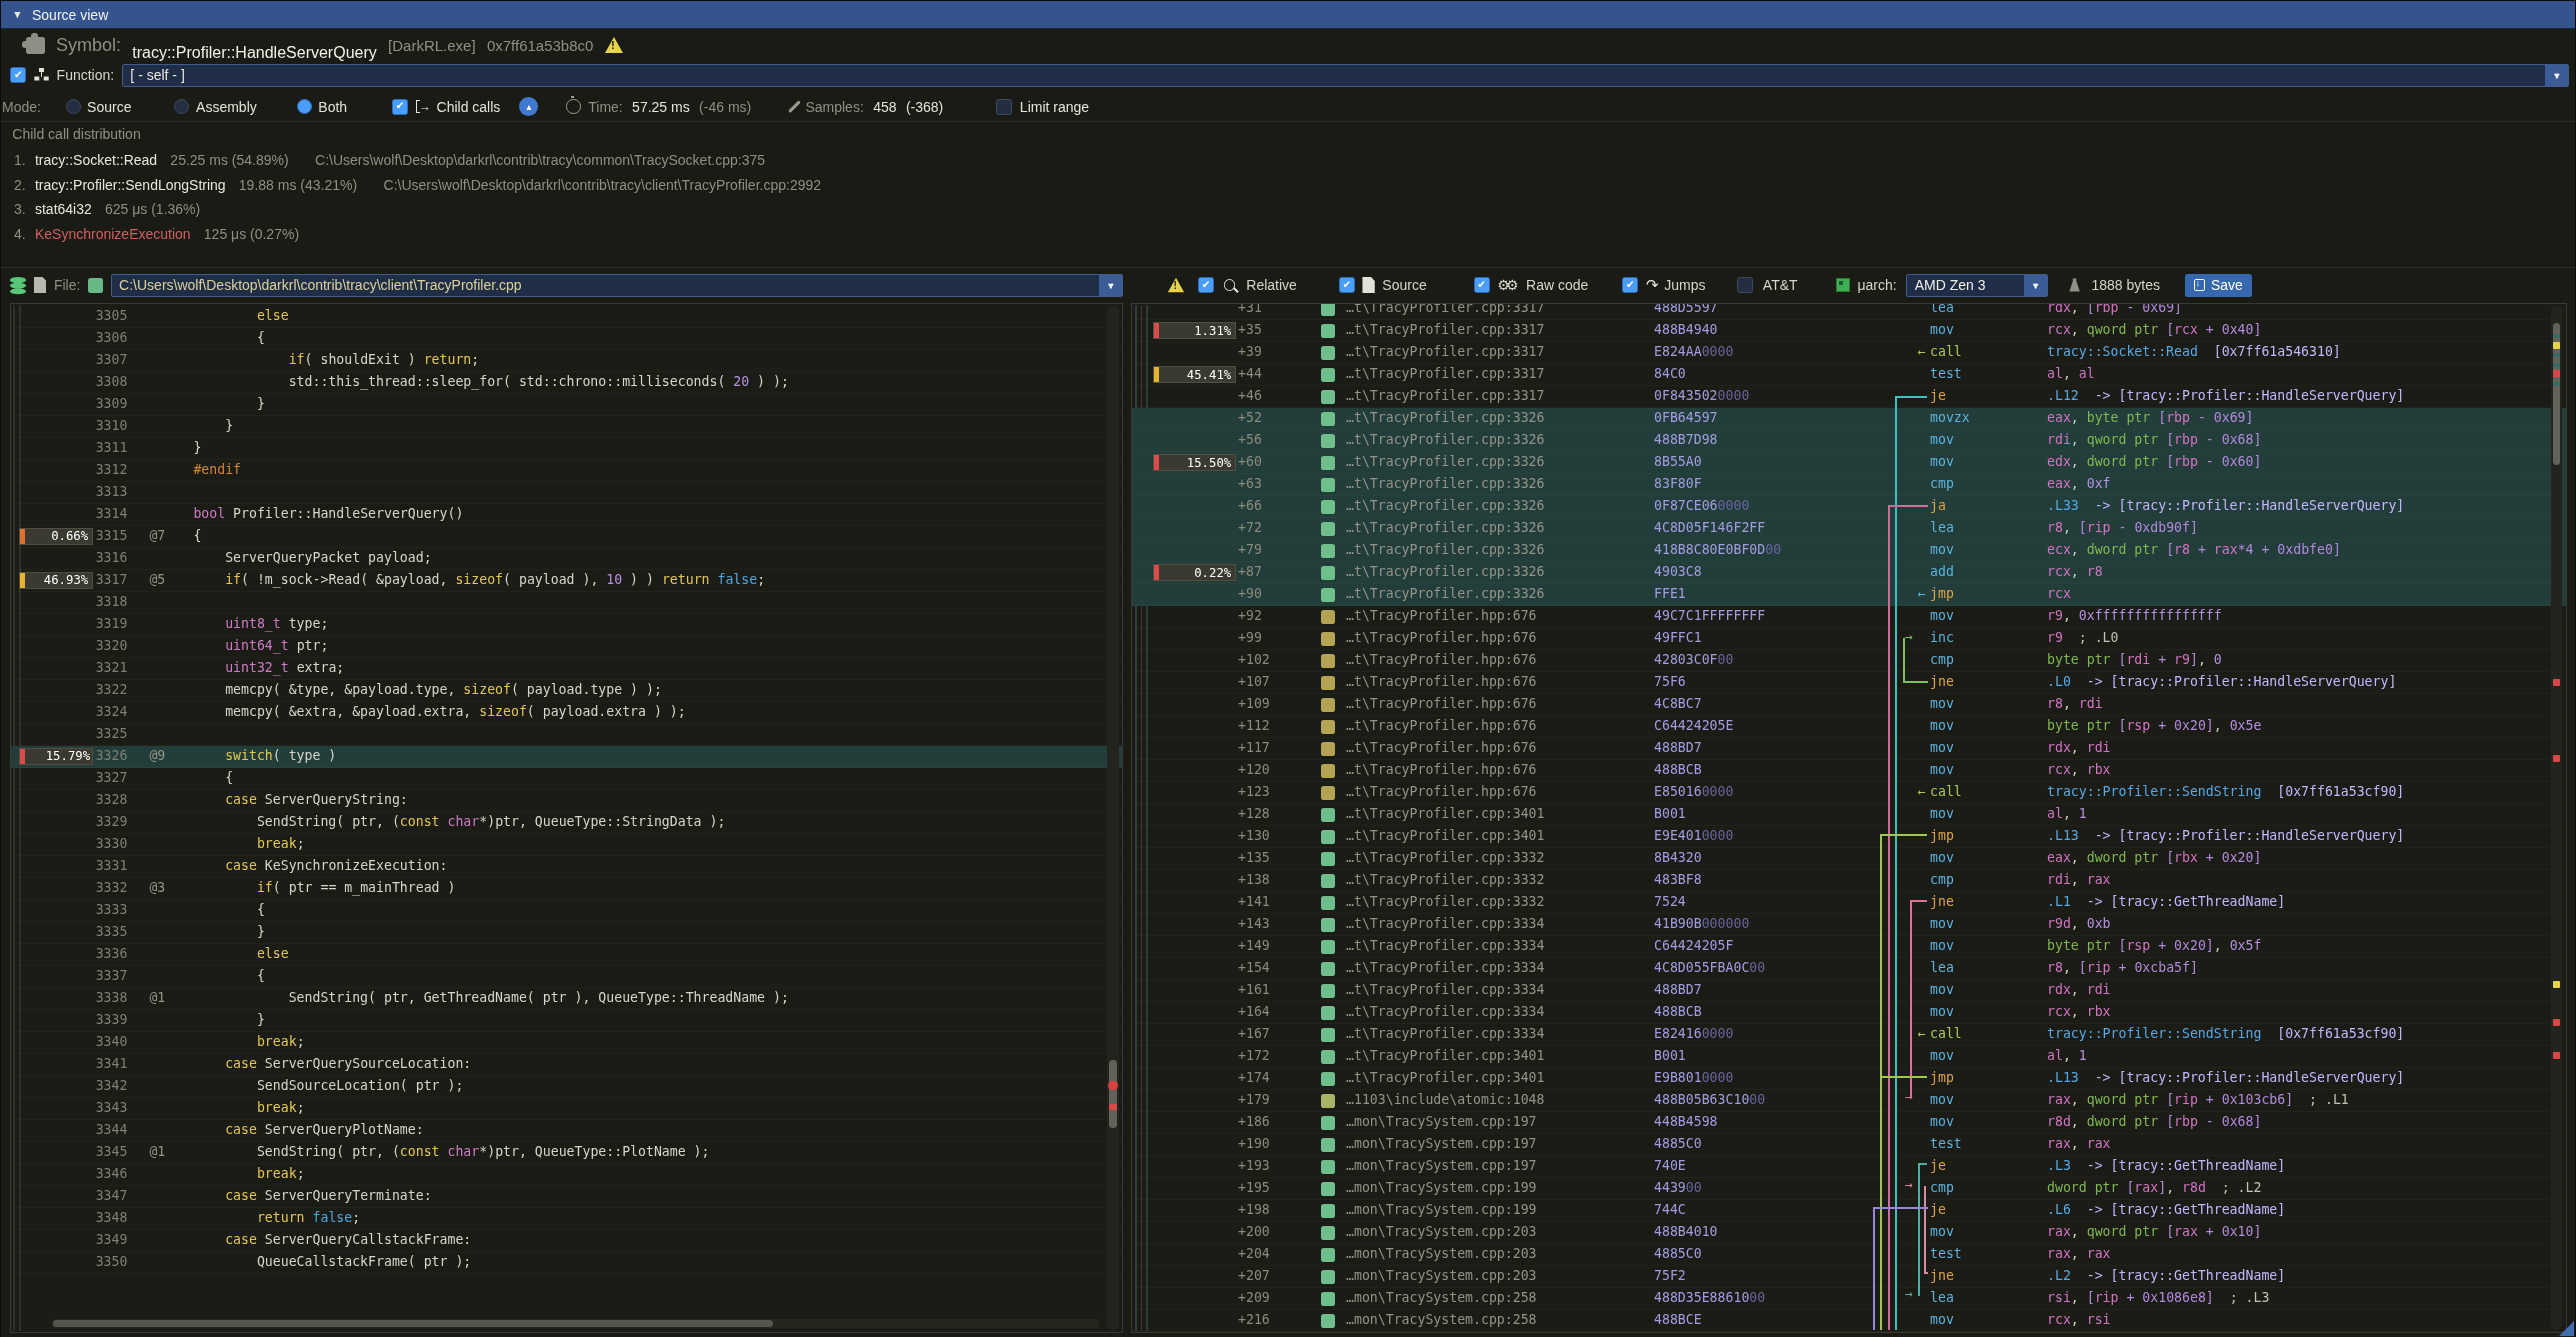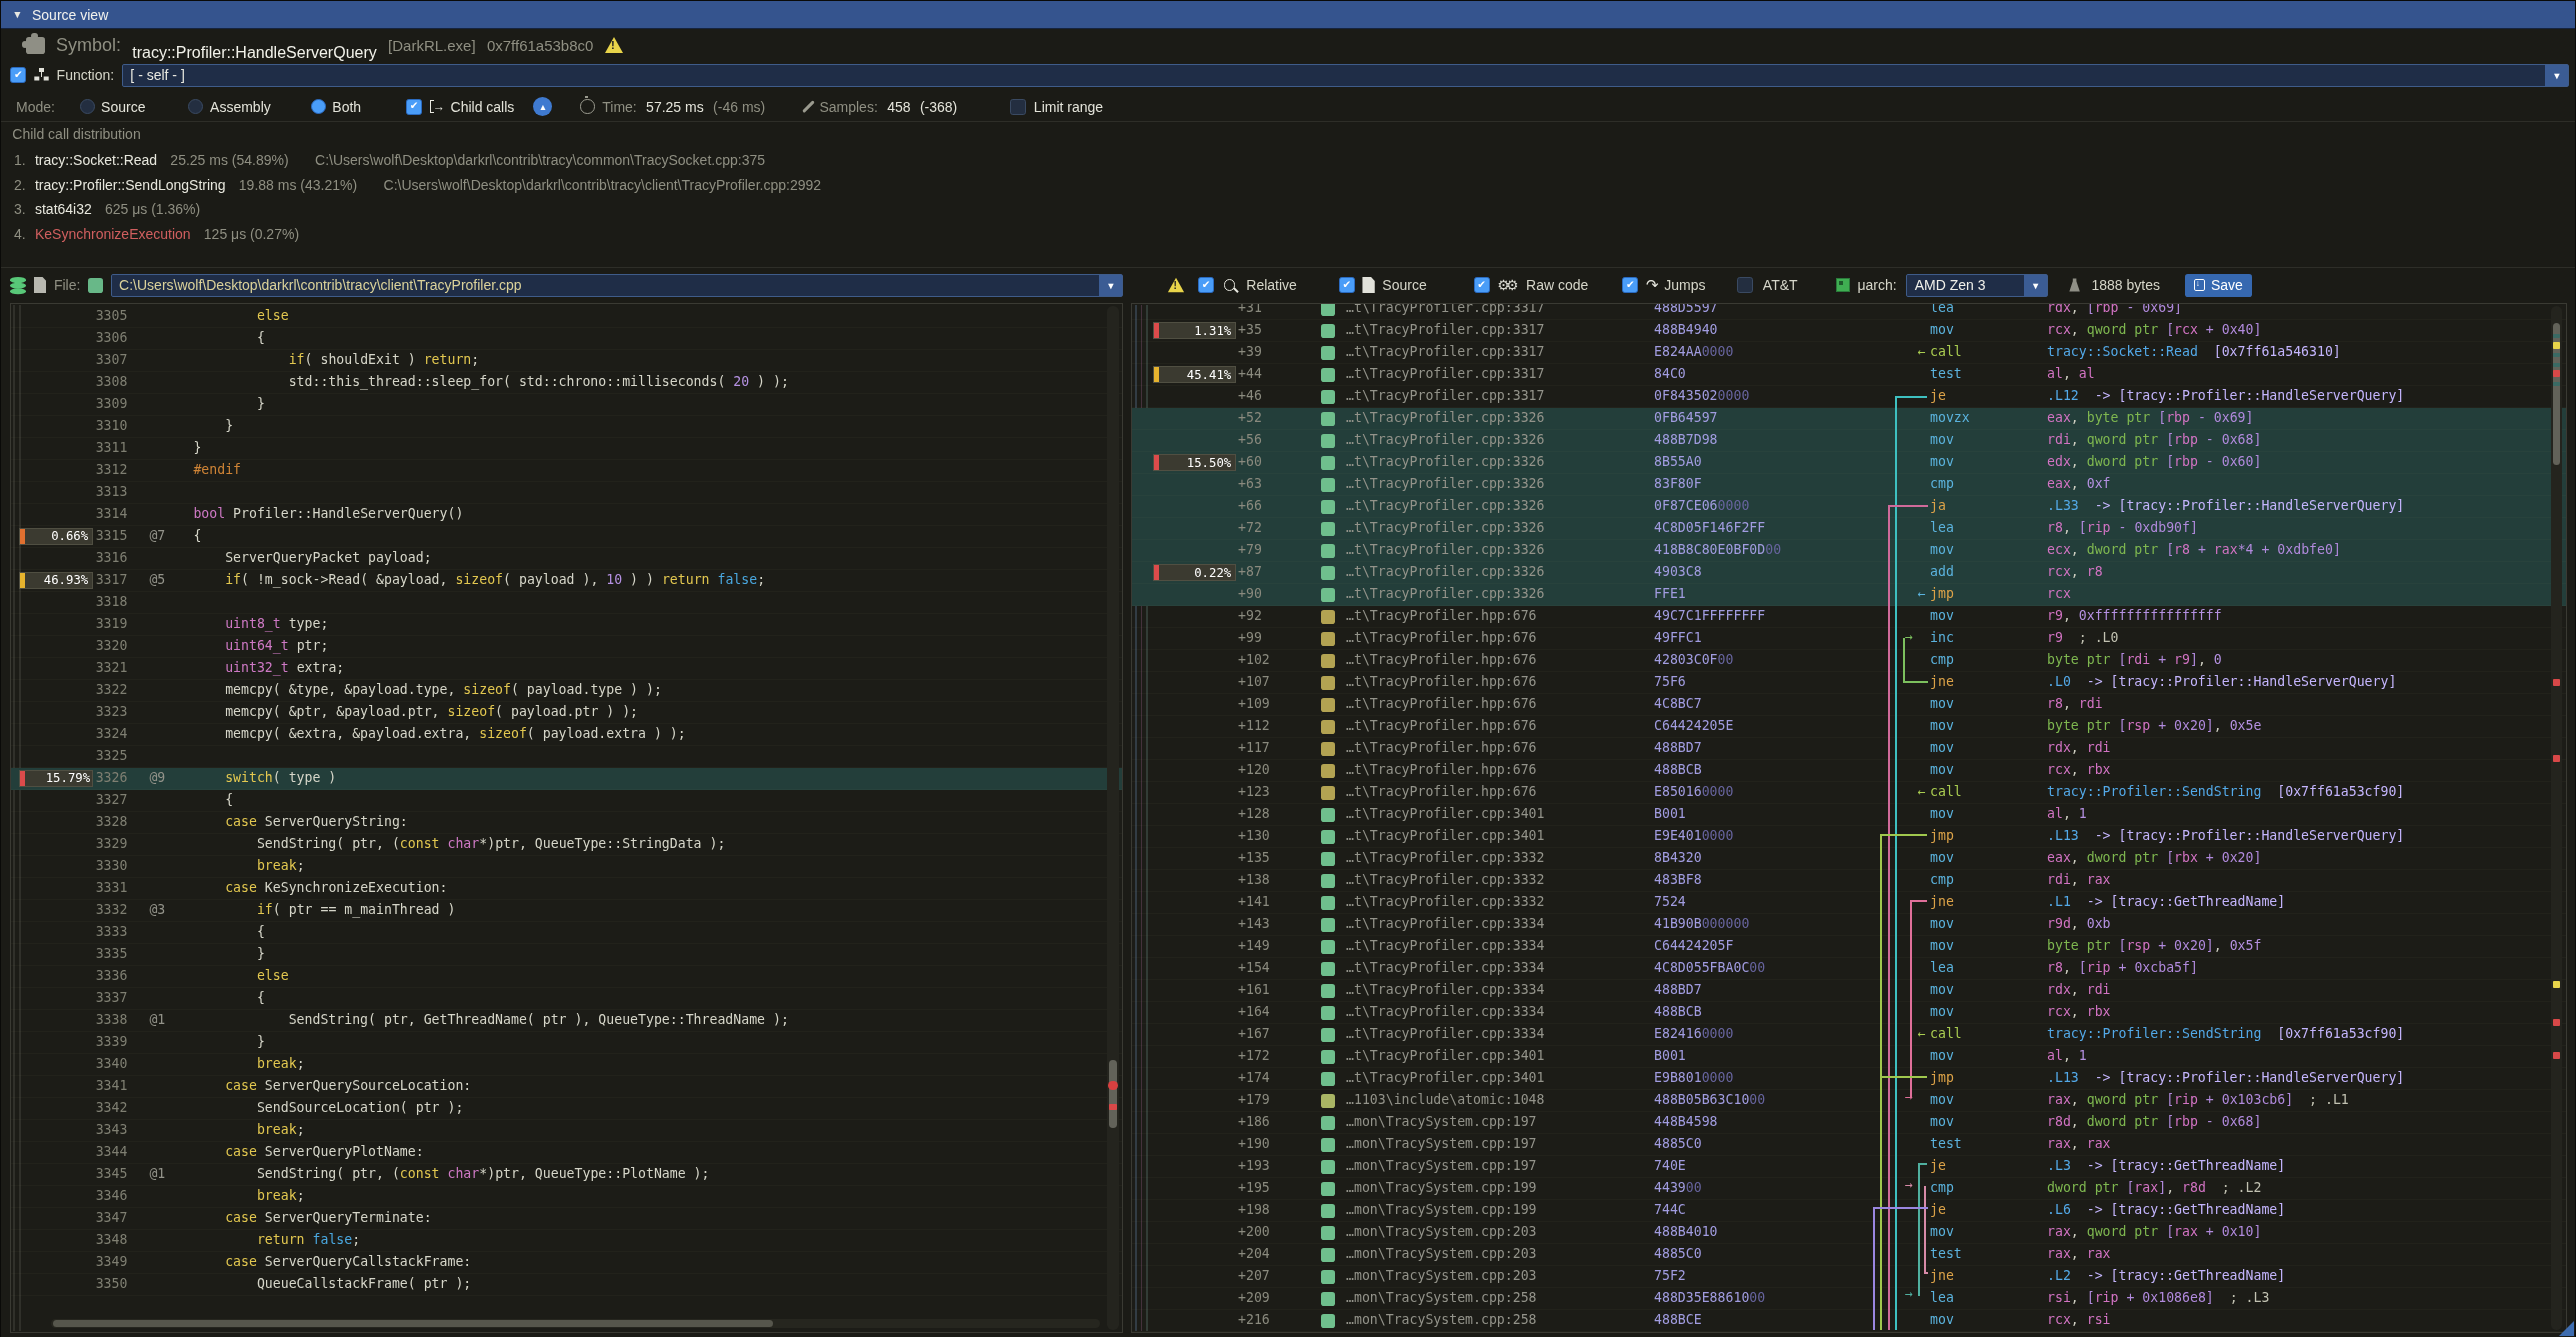--- a/index.html
+++ b/index.html
@@ -25,21 +25,21 @@
   .rb{width:15px;height:15px;border-radius:50%;background:#232e40;border:0.9px solid #3a4a62;box-sizing:border-box;flex:none;}
   .rb.on{background:#4a9df8;border-color:#2a6ac0;}
   .icon-tree{width:15px;height:15px;position:relative;flex:none;}
   .icon-tree::before{content:"";position:absolute;left:4.7px;top:0;width:5.7px;height:4.7px;background:#e2e2da;box-shadow:-4.7px 8.5px 0 #e2e2da,4.7px 8.5px 0 #e2e2da;}
   .icon-tree::after{content:"";position:absolute;left:6.6px;top:4.7px;width:1.9px;height:4.7px;background:#e2e2da;}
   .combo{height:23px;background:#1f2d47;border:0.9px solid #3f5c8a;border-radius:1.9px;display:flex;align-items:center;box-sizing:border-box;}
   .combo .ctext{padding:0 7.6px;white-space:nowrap;overflow:hidden;}
   .combo .carrow{margin-left:auto;width:23px;height:100%;background:#3b5c94;display:flex;align-items:center;justify-content:center;color:#fff;font-size:9.4px;flex:none;}
   .fncombo{flex:1;margin-right:5.7px;color:#e8e8e0;}
   
-  .moderow{position:absolute;left:0;top:91px;width:100%;height:30px;display:flex;align-items:center;padding-left:15px;box-sizing:border-box;font-size:14px;border-bottom:0.9px solid #2e2e28;}
+  .moderow{position:absolute;left:0;top:91px;width:100%;height:30px;display:flex;align-items:center;padding-left:1px;box-sizing:border-box;font-size:14px;border-bottom:0.9px solid #2e2e28;}
   .moderow .lbl{color:#8f8f82;}
   .moderow .wlbl{color:#e4e4da;}
   .gap{display:inline-block;}
   .icon-cc{display:inline-flex;align-items:center;}
   .icon-cc .br{width:4.7px;height:12.3px;border:1.9px solid #e8e8e0;border-right:none;box-sizing:border-box;}
   .icon-cc .ar{color:#e8e8e0;font-size:12.3px;margin-left:-1.9px;}
   .upbtn{width:19px;height:19px;border-radius:50%;background:#3f7ad0;display:flex;align-items:center;justify-content:center;color:#fff;font-size:8.5px;}
   .icon-stopwatch{width:12.3px;height:12.3px;border:1.9px solid #9a9a8e;border-radius:50%;position:relative;}
   .icon-stopwatch::before{content:"";position:absolute;left:3.8px;top:-4.7px;width:2.8px;height:2.8px;background:#9a9a8e;}
   .icon-sampler{width:2.8px;height:15px;background:#9a9a8e;transform:rotate(45deg);border-radius:1.9px;}
@@ -326,24 +326,20 @@
         </div>
         <div class="srow">
           <span class="lnum">3321</span>
           <span class="lcode"><span class="t-i">    </span><span class="t-y">uint32_t</span><span class="t-i"> extra;</span></span>
         </div>
         <div class="srow">
           <span class="lnum">3322</span>
           <span class="lcode"><span class="t-i">    memcpy( &amp;type, &amp;payload.type, </span><span class="t-k">sizeof</span><span class="t-i">( payload.type ) );</span></span>
         </div>
         <div class="srow">
-          <span class="lnum">3323</span>
-          <span class="lcode"><span class="t-i">    memcpy( &amp;ptr, &amp;payload.ptr, </span><span class="t-k">sizeof</span><span class="t-i">( payload.ptr ) );</span></span>
-        </div>
-        <div class="srow">
           <span class="lnum">3324</span>
           <span class="lcode"><span class="t-i">    memcpy( &amp;extra, &amp;payload.extra, </span><span class="t-k">sizeof</span><span class="t-i">( payload.extra ) );</span></span>
         </div>
         <div class="srow">
           <span class="lnum">3325</span>
           <span class="lcode"></span>
         </div>
         <div class="srow hl">
           <div class="pctbox" style="left: 7.6px; width: 74px; gap: 21px;">
             <span class="pbar r"></span>

